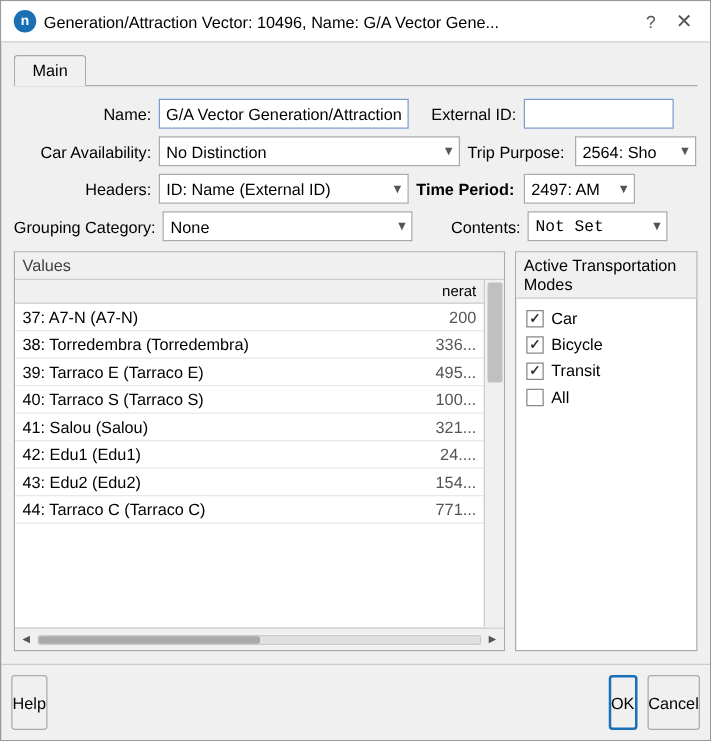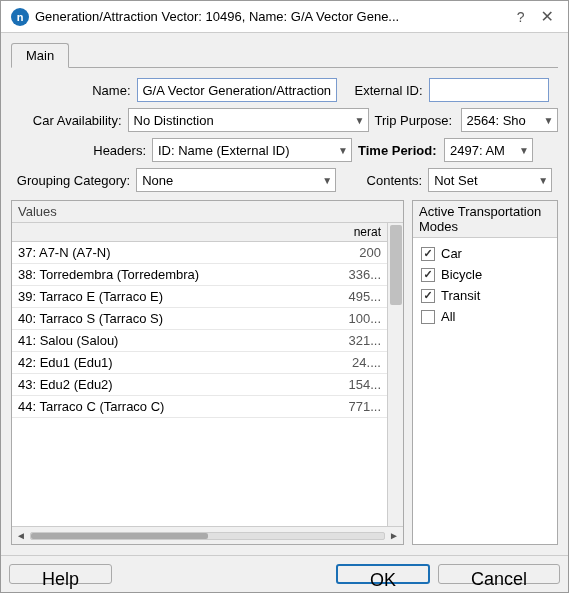--- a/index.html
+++ b/index.html
@@ -90,21 +90,20 @@
     .form-section {
       display: flex;
       flex-direction: column;
       gap: 6px;
       margin-bottom: 8px;
     }
     .form-row {
       display: flex;
       align-items: center;
       gap: 6px;
-      justify-content: center;
     }
     .form-label {
       color: #000;
       min-width: 110px;
       text-align: right;
     }
     .form-input {
       border: 1px solid #7a9bce;
       background: #fff;
       padding: 3px 5px;
@@ -139,21 +138,21 @@
       right: 4px;
       pointer-events: none;
       font-size: 10px;
       color: #555;
     }
     .car-avail-select { width: 241px; }
     .headers-select { width: 200px; }
     .grouping-select { width: 200px; }
     .trip-purpose-select { width: 97px; }
     .time-period-select { width: 89px; }
-    .contents-select { width: 124px; }
+    .contents-select { width: 112px; font-family: Liberation Mono, monospace; }
 
     .main-content {
       display: flex;
       gap: 8px;
       flex: 1;
       min-height: 0;
     }
 
     .values-panel {
       flex: 1;
@@ -296,27 +295,27 @@
     }
 
     .dialog-footer {
       padding: 8px;
       display: flex;
       align-items: center;
       justify-content: space-between;
       border-top: 1px solid #ccc;
     }
     .btn {
-      padding: 4px 32px;
-      font-size: 18px;
+      padding: 4px 0;
+      font-size: 13px;
       border: 1px solid #aaa;
       background: #f0f0f0;
       cursor: pointer;
       border-radius: 3px;
-      height: 20px;
+      height: 44px;
     }
     .btn-ok {
       border: 2px solid #1a6fb5;
       background: #f0f0f0;
       font-weight: normal;
     }
     .footer-right {
       display: flex;
       gap: 8px;
     }

